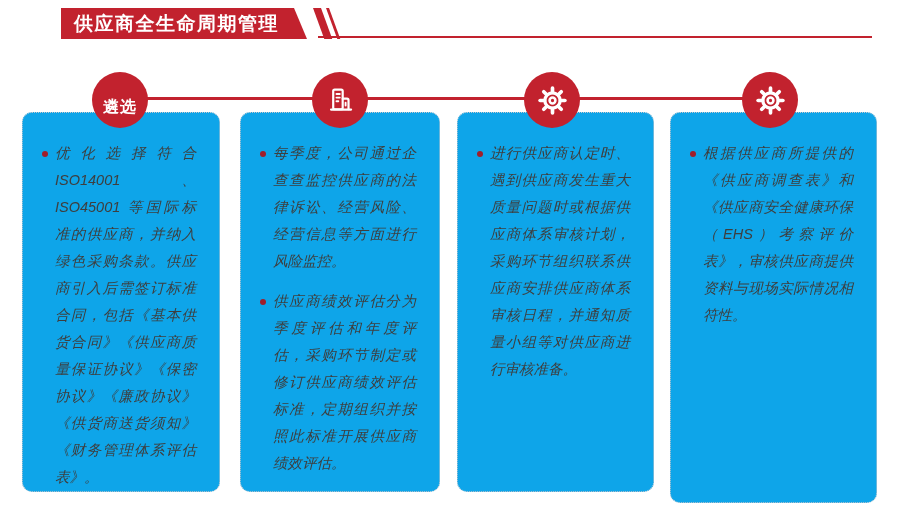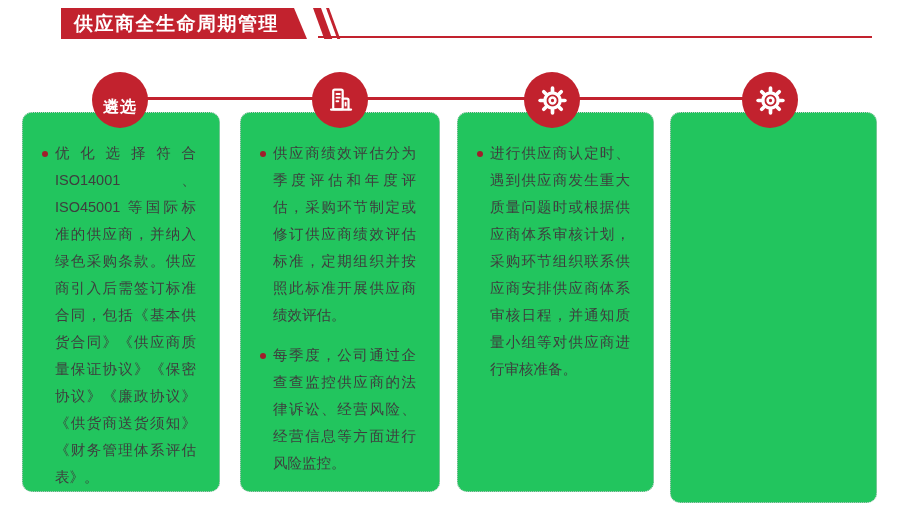--- a/index.html
+++ b/index.html
@@ -32,23 +32,23 @@
   .connector{position:absolute;left:120px;top:97px;width:650px;height:3px;background:var(--accent-red);z-index:2;}
   .node{
     position:absolute;top:72px;width:56px;height:56px;border-radius:50%;
     background:var(--accent-red);z-index:3;display:flex;align-items:center;justify-content:center;
   }
   .node-label{color:#fff;font-weight:bold;font-size:16px;letter-spacing:1px;margin-top:15px;}
   .glyph{width:35px;height:35px;display:block;}
 
   
   .card{
-    position:absolute;top:112px;background:#22c55e;
+    position:absolute;top:112px;background:#0ea5e9;
     border:1px dotted var(--card-border);border-radius:10px;
-    padding:27px 23px 0 11px;z-index:1;
+    padding:27px 23px 0 11px;z-index:1;font-style:italic;
   }
   .bullet{
     position:relative;margin:0 0 13px 0;padding-left:21px;
     font-size:14.5px;line-height:27px;color:var(--text-color);
     text-align:justify;
   }
   .bullet::before{
     content:"";position:absolute;left:8px;top:10.5px;width:6px;height:6px;
     border-radius:50%;background:var(--bullet-red);
   }
@@ -123,22 +123,23 @@
       <circle cx="24" cy="24" r="4" stroke-width="3.5"></circle>
     </g>
   </svg>
 </div>
 
 <section class="card" style="left:22px;width:198px;height:380px;">
   <p class="bullet"><span>优化选择符合 ISO14001、ISO45001 等国际标准的供应商，并纳入绿色采购条款。供应商引入后需签订标准合同，包括《基本供货合同》《供应商质量保证协议》《保密协议》《廉政协议》《供货商送货须知》《财务管理体系评估表》。</span></p>
 </section>
 
 <section class="card" style="left:240px;width:200px;height:380px;">
+  <p class="bullet"><span>每季度，公司通过企查查监控供应商的法律诉讼、经营风险、经营信息等方面进行风险监控。</span></p>
   <p class="bullet"><span>供应商绩效评估分为季度评估和年度评估，采购环节制定或修订供应商绩效评估标准，定期组织并按照此标准开展供应商绩效评估。</span></p>
-  <p class="bullet"><span>每季度，公司通过企查查监控供应商的法律诉讼、经营风险、经营信息等方面进行风险监控。</span></p>
 </section>
 
 <section class="card" style="left:457px;width:197px;height:380px;">
   <p class="bullet"><span>进行供应商认定时、遇到供应商发生重大质量问题时或根据供应商体系审核计划，采购环节组织联系供应商安排供应商体系审核日程，并通知质量小组等对供应商进行审核准备。</span></p>
 </section>
 
 <section class="card" style="left:670px;width:207px;height:391px;">
+  <p class="bullet"><span>根据供应商所提供的《供应商调查表》和《供应商安全健康环保（EHS）考察评价表》，审核供应商提供资料与现场实际情况相符性。</span></p>
 </section>
 
 </body></html>

